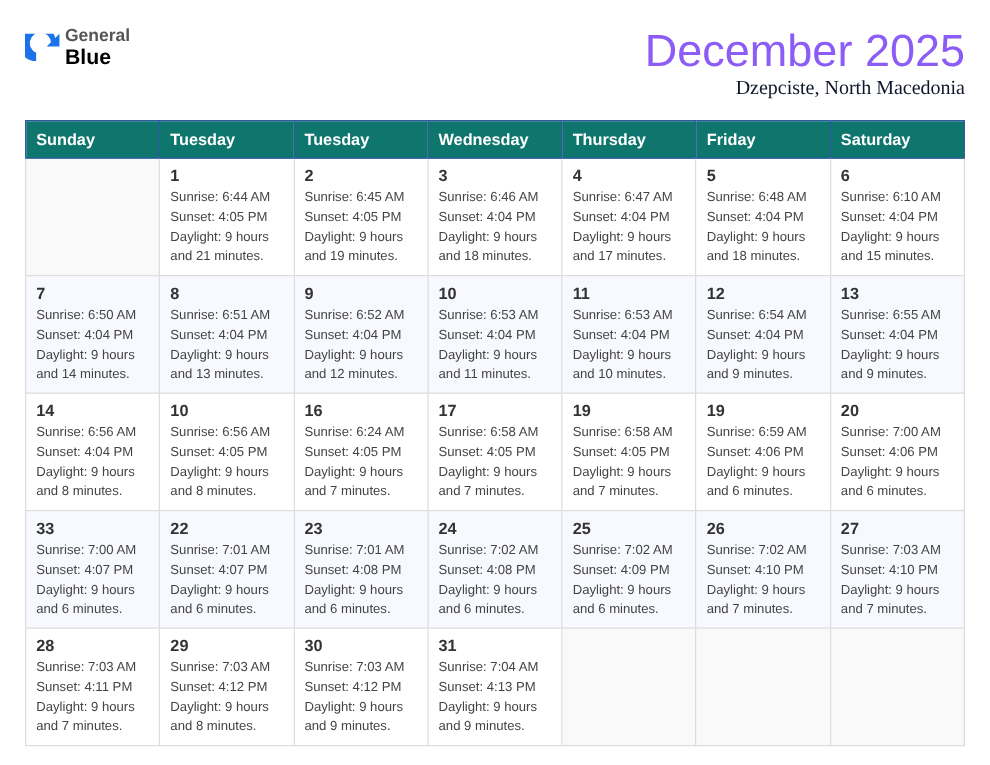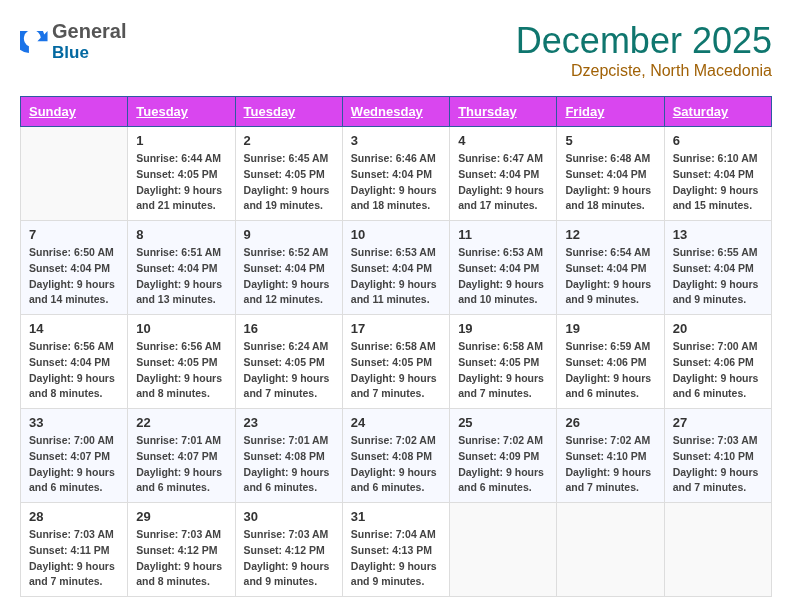--- a/index.html
+++ b/index.html
@@ -19,30 +19,29 @@
     .logo {
       display: flex;
       align-items: center;
       gap: 4px;
     }
     .logo-icon {
       width: 28px;
       height: 22px;
     }
     .title-block { text-align: right; }
-    .month-title { font-size: 36px; font-weight: 300; color: #0f766e; }
-    .location-title { font-size: 16px; color: #a16207; }
+    .month-title { font-size: 36px; font-weight: 300; color: #8b5cf6; }
+    .location-title { font-size: 16px; color: #0f172a; font-family: Liberation Serif, serif; }
     table {
       width: 100%;
       border-collapse: collapse;
     }
     thead tr {
-      background-color: #d946ef;
+      background-color: #0f766e;
       color: white;
-      text-decoration: underline;
     }
     thead th {
       padding: 7px 8px;
       font-size: 13px;
       font-weight: 600;
       text-align: left;
       border: 1px solid #2e5aa0;
     }
     tbody tr {
       border-bottom: 1px solid #ccc;
@@ -60,40 +59,39 @@
       font-size: 13px;
       font-weight: bold;
       color: #333;
       display: block;
       margin-bottom: 3px;
     }
     .day-info {
       font-size: 10.5px;
       color: #444;
       line-height: 1.5;
-      font-weight: bold;
     }
     .empty-cell { background: #f9f9f9; }
     tbody tr:nth-child(even) { background: #f7f9ff; }
     tbody tr:nth-child(odd) { background: #ffffff; }
   </style>
 </head>
 <body>
 
 <div class="header">
   <div class="logo">
     <svg class="logo-icon" viewBox="0 0 32 26" xmlns="http://www.w3.org/2000/svg">
       <path d="M28 4 L32 0 L32 12 L20 12 L24 8 A10 10 0 1 0 10 18 L10 26 A18 18 0 1 1 28 4Z" fill="#1a73e8"></path>
     </svg>
     <div>
       <div style="display:flex; align-items:baseline; gap:0px;">
-        <span style="font-size:20px;font-weight:bold;color:#555;">General</span>
+        <span style="font-size:14px;font-weight:bold;color:#555;">General</span>
       </div>
       <div>
-        <span style="font-size:17px;font-weight:bold;color:#0369a1;">Blue</span>
+        <span style="font-size:17px;font-weight:bold;color:#000000;">Blue</span>
       </div>
     </div>
   </div>
   <div class="title-block">
     <div class="month-title">December 2025</div>
     <div class="location-title">Dzepciste, North Macedonia</div>
   </div>
 </div>
 
 <table>

